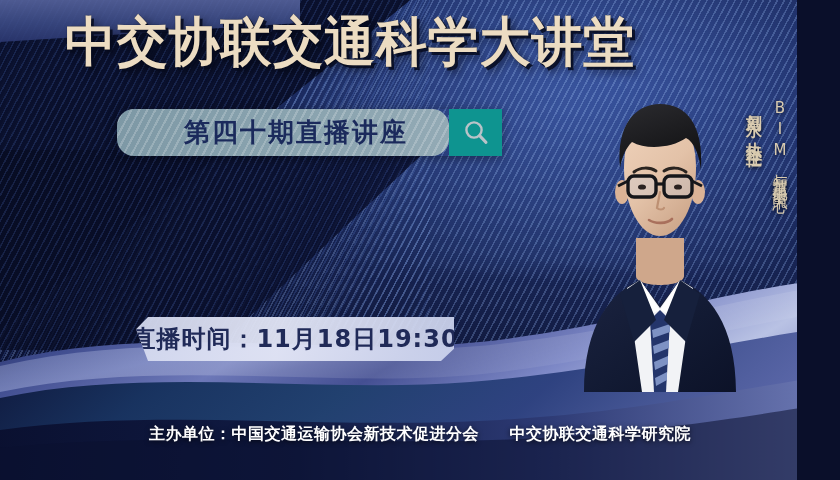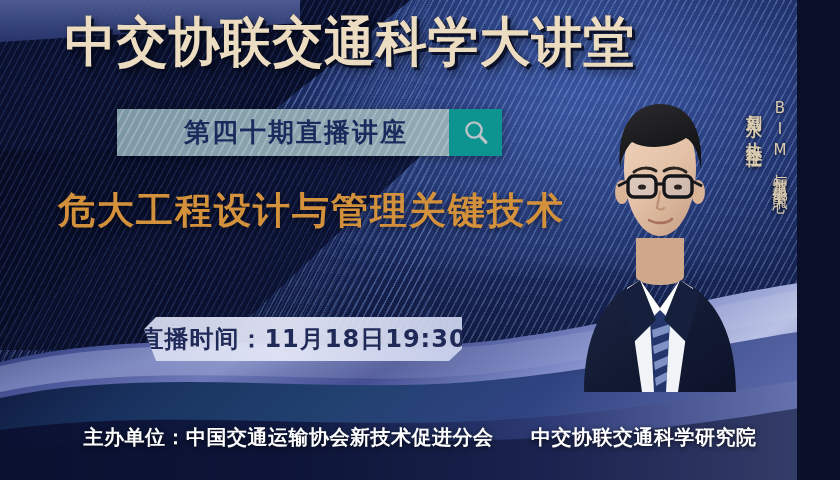--- a/index.html
+++ b/index.html
@@ -101,20 +101,21 @@
     width:385px;height:47px;
     display:flex;align-items:stretch;
     box-shadow:0 2px 10px rgba(0,0,0,.35);
   }
   .sub-bar-text{
     flex:1;
     background:linear-gradient(105deg,#7d98a5 0%,#87a1ad 40%,#93aab5 100%);
     position:relative;
     display:flex;align-items:center;justify-content:center;
     overflow:hidden;
+    border-radius:17px;
   }
   .sub-bar-text::after{
     content:"";position:absolute;inset:0;
     background-image:repeating-linear-gradient(
       -62deg,
       rgba(255,255,255,.20) 0px,
       rgba(255,255,255,.20) 2px,
       rgba(255,255,255,0) 2.1px,
       rgba(255,255,255,0) 7px);
     pointer-events:none;
@@ -139,21 +140,21 @@
     font-size:37px;font-weight:bold;
     color:#d4913c;
     letter-spacing:2px;
     white-space:nowrap;
     font-family:"DejaVu Sans","Liberation Sans",sans-serif;
     text-shadow:0 2px 6px rgba(0,0,0,.55);
   }
 
   
   .time-pill{
-    position:absolute;left:144px;top:317px;
+    position:absolute;left:136px;top:317px;
     width:318px;height:44px;
     display:flex;align-items:center;justify-content:center;
     background:linear-gradient(100deg,rgba(214,219,240,.93) 0%,rgba(226,229,245,.95) 45%,rgba(205,212,238,.92) 100%);
     clip-path:polygon(12px 0,100% 0,100% 72%,calc(100% - 13px) 100%,12px 100%,0 28%);
     box-shadow:0 3px 14px rgba(0,0,0,.4);
   }
   .time-pill span{
     font-size:24px;font-weight:bold;color:#202a58;
     letter-spacing:1px;white-space:nowrap;
     font-family:"DejaVu Sans","Liberation Sans",sans-serif;
@@ -178,21 +179,21 @@
     white-space:pre;
   }
   .v-name{left:743px;top:101px;font-size:16px;font-weight:bold;}
   .v-center{left:770px;top:99px;font-size:15px;}
   .v-school{left:797px;top:99px;font-size:15px;}
 
   
   .footer{
     position:absolute;left:0;top:424px;width:840px;
     text-align:center;
-    font-size:20px;font-weight:bold;color:#ffffff;
+    font-size:16px;font-weight:bold;color:#ffffff;
     letter-spacing:.5px;
     font-family:"DejaVu Sans","Liberation Sans",sans-serif;
     text-shadow:0 1px 5px rgba(0,0,0,.75);
     white-space:pre;
   }
 </style>
 </head>
 <body>
 
 <div id="poster">
@@ -255,21 +256,20 @@
     <div class="sub-bar-icon">
       <span>
         <svg width="30" height="30" viewBox="0 0 30 30" aria-hidden="true">
           <circle cx="13" cy="12" r="7.6" fill="none" stroke="#b9c3c8" stroke-width="2.4"></circle>
           <line x1="18.6" y1="17.6" x2="25" y2="24.4" stroke="#b9c3c8" stroke-width="3" stroke-linecap="round"></line>
         </svg>
       </span>
     </div>
   </div>
 
-  <div class="lecture-title">危大工程设计与管理关键技术</div>
 
   <div class="time-pill">
     <span>直播时间：11月18日19:30</span>
   </div>
 
   <div class="portrait">
     <svg width="200" height="340" viewBox="0 0 200 340" aria-hidden="true">
       <defs>
         <linearGradient id="suitg" x1="0" y1="0" x2="1" y2="1">
           <stop offset="0%" stop-color="#1b2340"></stop>

